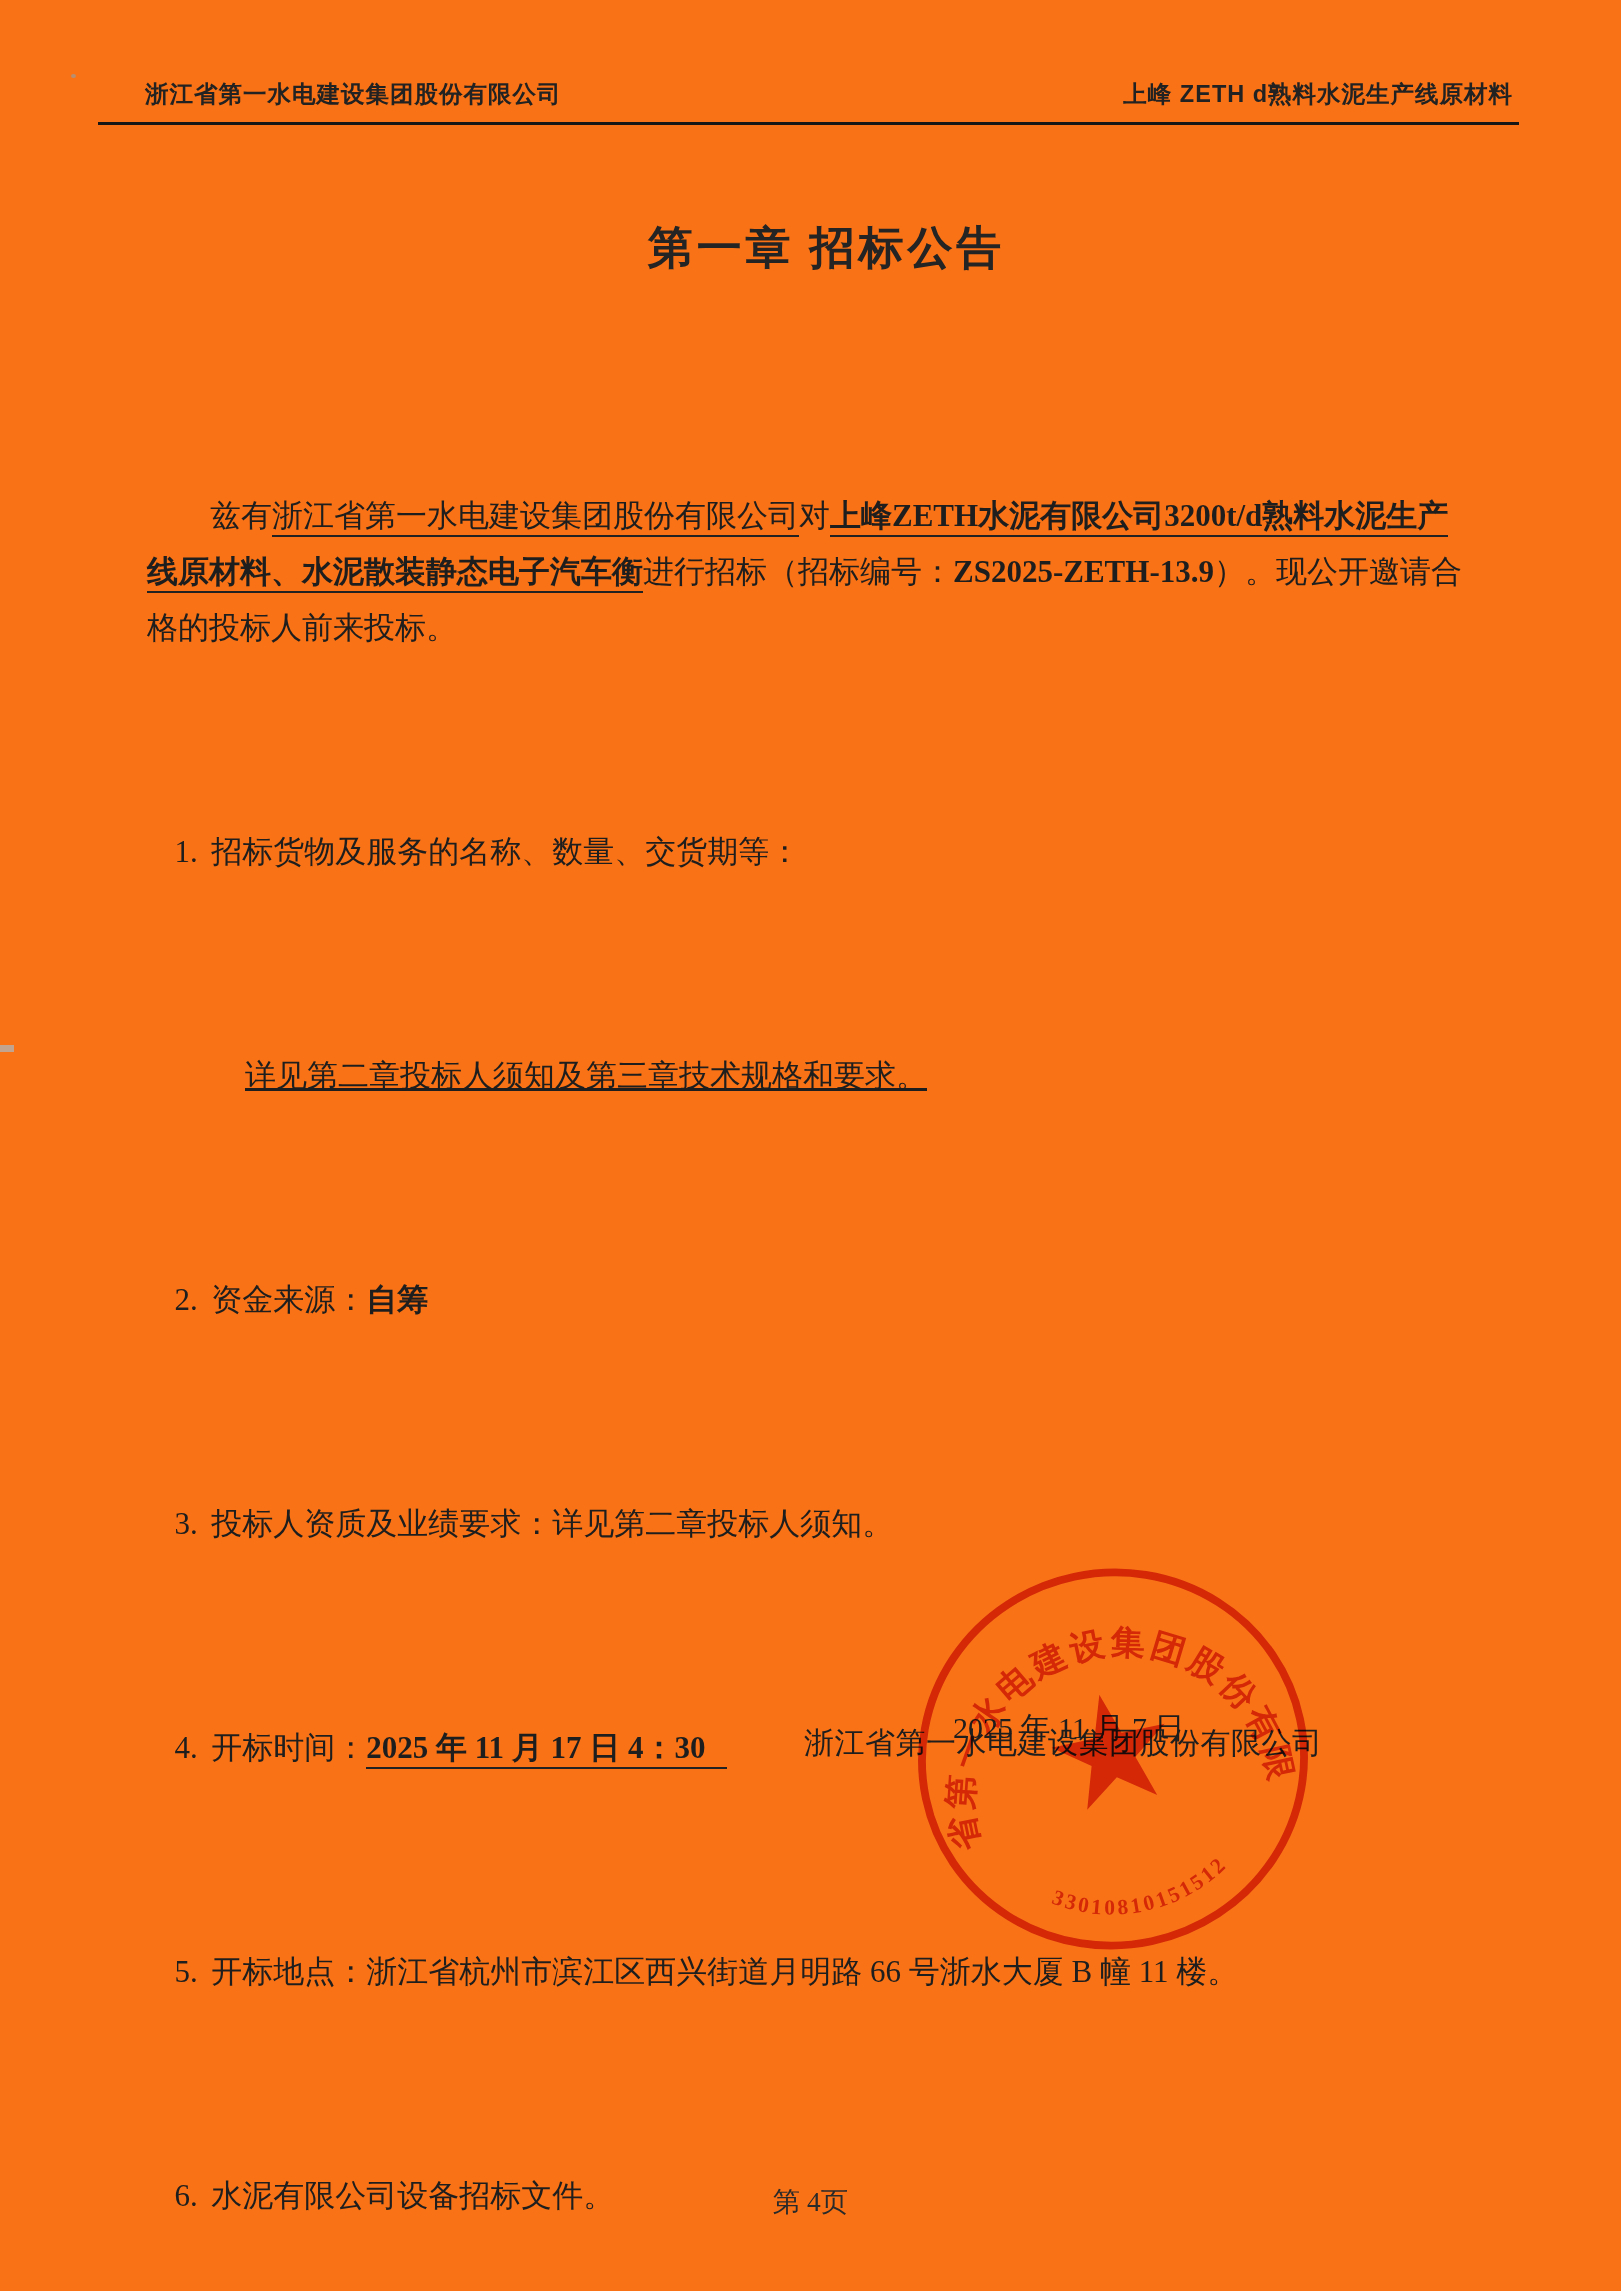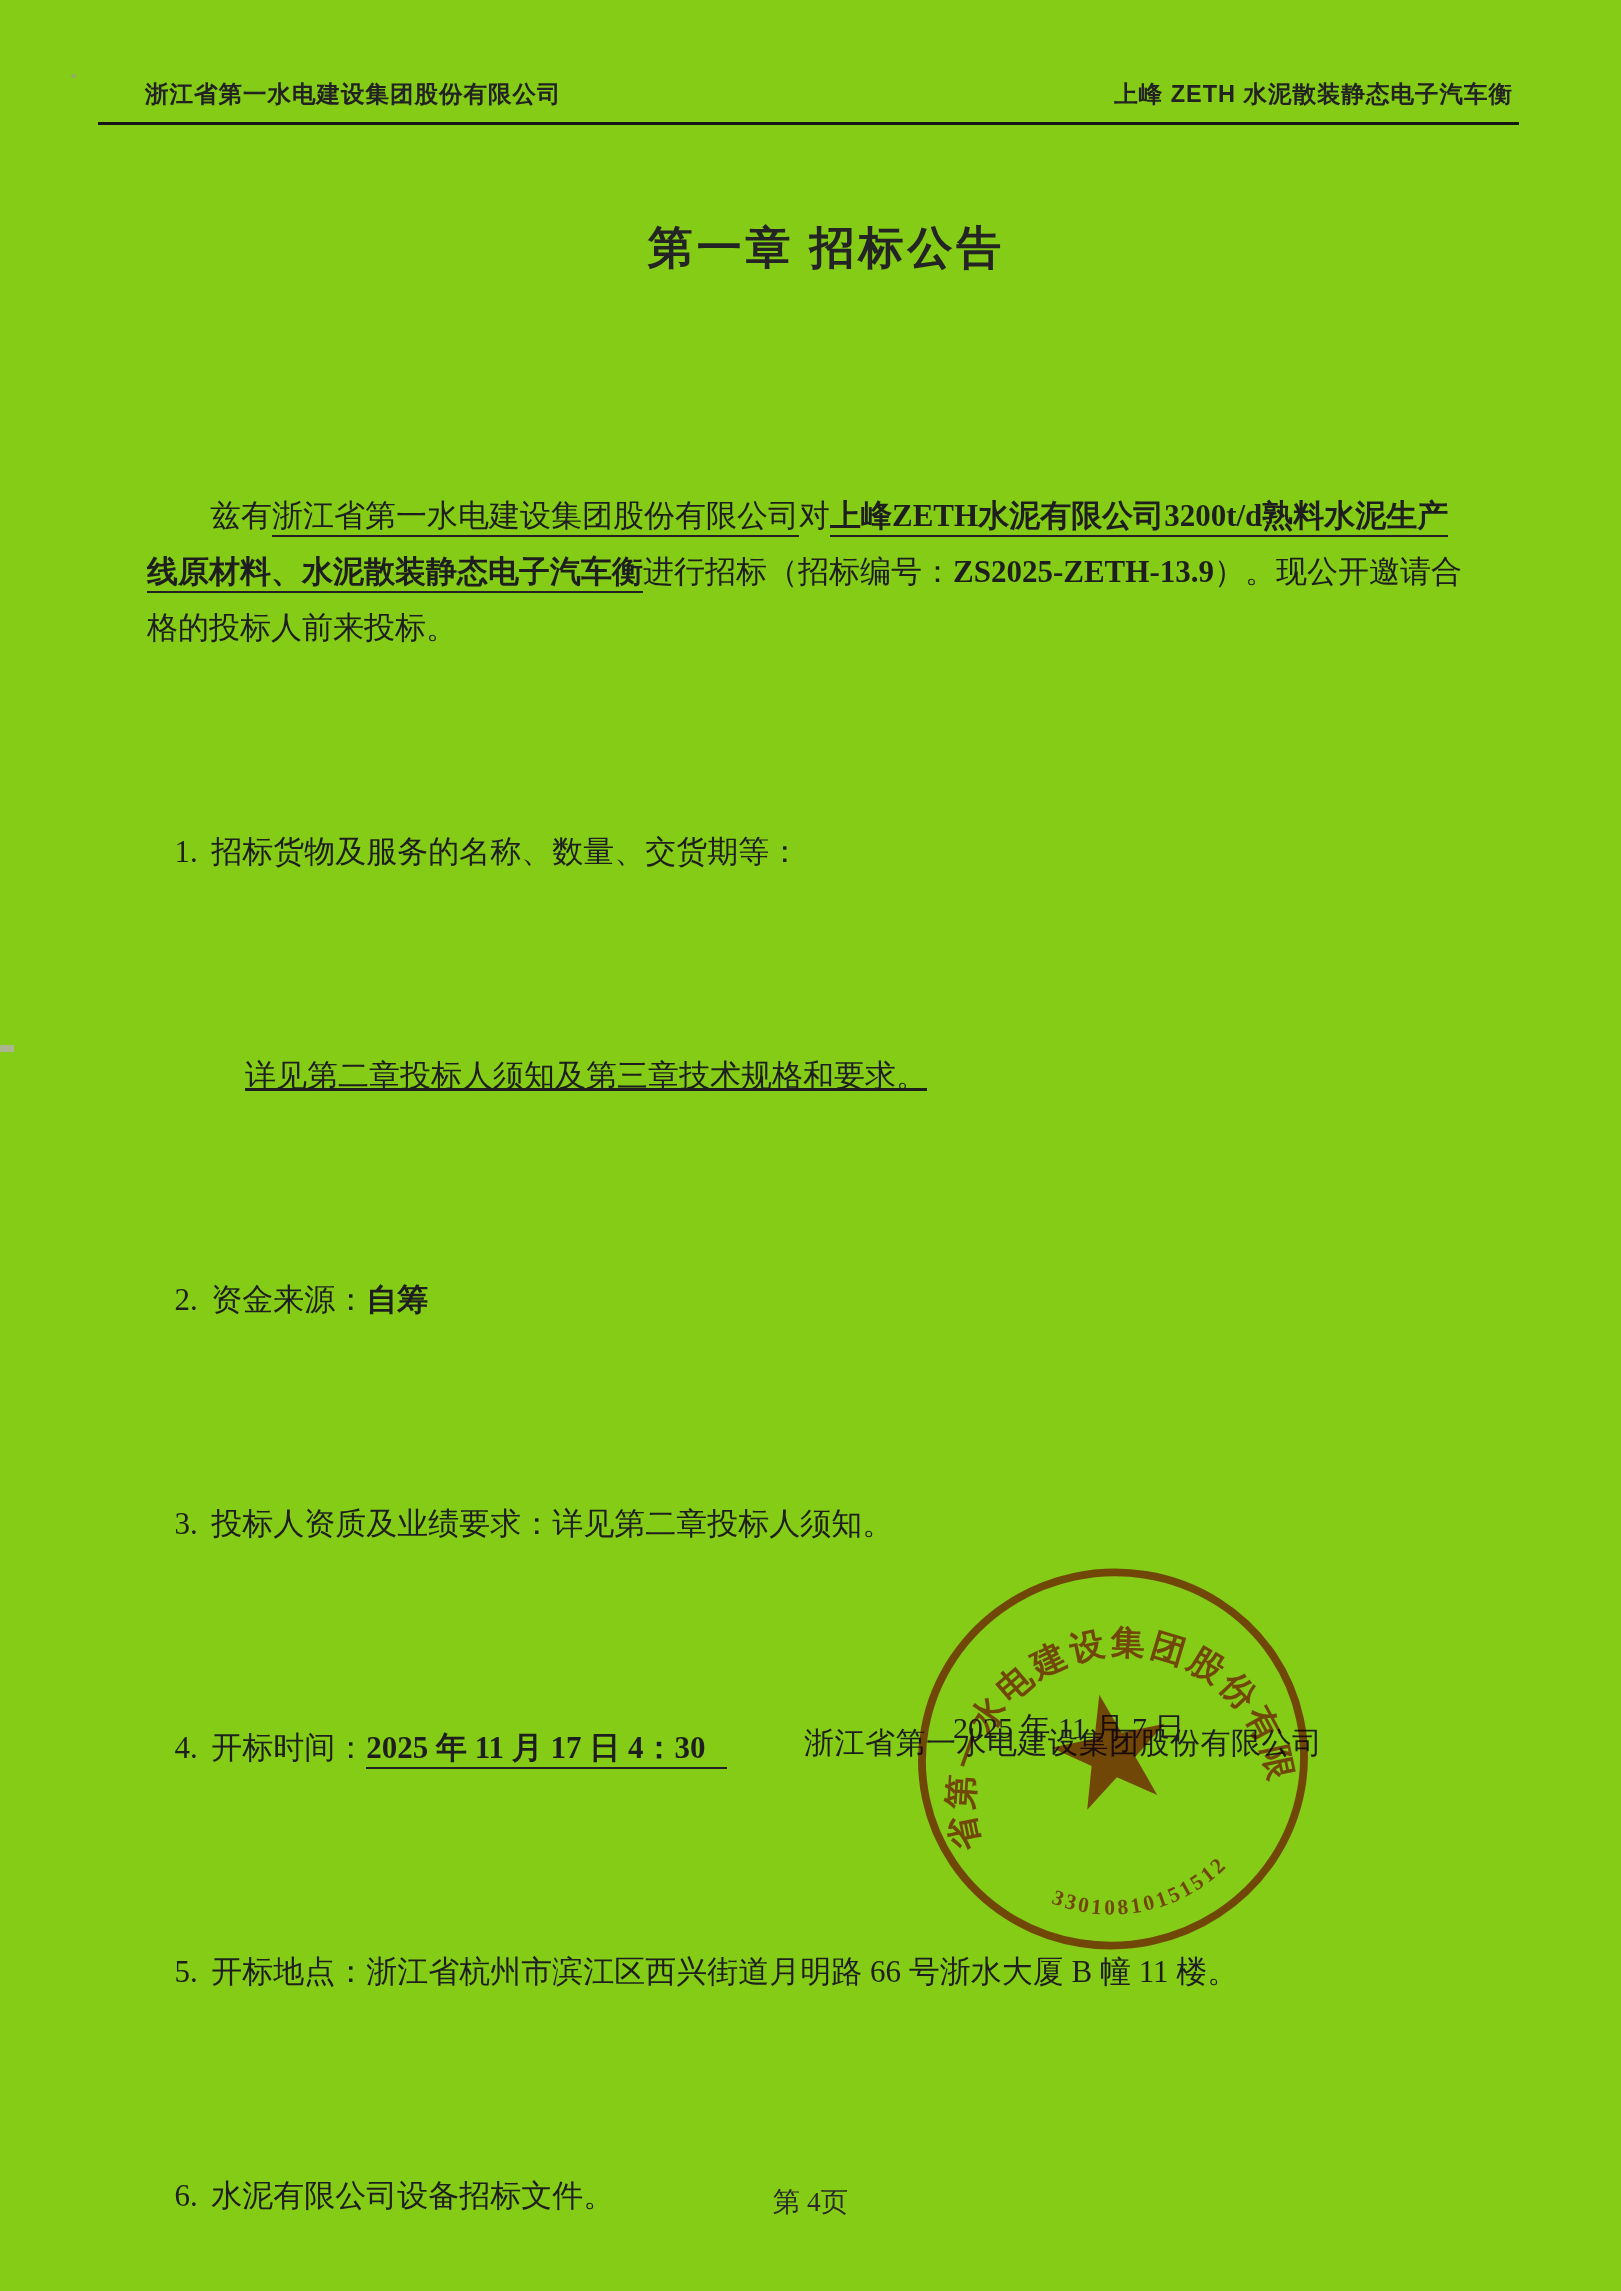--- a/index.html
+++ b/index.html
@@ -1,20 +1,20 @@
 <!DOCTYPE html>
 <html style="--stamp-color: #d23b2f;"><head>
 <meta charset="utf-8">
 <style>
   :root { --ink:#1e1e1e; --stamp-color:#d23b2f; }
   * { margin:0; padding:0; box-sizing:border-box; }
   html,body { background:#e8e8e8; }
   .page {
     position:relative; width:1621px; height:2292px; margin:0 auto;
-    background:#84cc16; overflow:hidden; color:var(--ink);
+    background:#f97316; overflow:hidden; color:var(--ink);
     font-family:"Liberation Serif","DejaVu Serif",serif;
   }
   
   .hdr {
     position:absolute; top:78px; left:98px; width:1421px;
     display:flex; justify-content:space-between; align-items:flex-end;
     padding:0 5.9px 11.8px 47px; border-bottom:3.9px solid #161616;
     font-family:"Liberation Sans","DejaVu Sans",sans-serif;
     font-size:23.5px; font-weight:600; letter-spacing:1px; color:#222;
   }
@@ -57,21 +57,21 @@
   .speck1 { position:absolute; left:71px; top:74px; width:4.9px; height:3.9px; background:#9a9a9a; border-radius:50%; opacity:.7; }
   .speck2 { position:absolute; left:0;  top:1045px; width:13.7px; height:6.9px; background:#b5b0ac; opacity:.8; }
 </style>
 </head>
 <body>
 
 <div class="page">
 
   <div class="hdr">
     <span>浙江省第一水电建设集团股份有限公司</span>
-    <span>上峰 ZETH 水泥散装静态电子汽车衡</span>
+    <span>上峰 ZETH d熟料水泥生产线原材料</span>
   </div>
 
   <div class="title">第一章 招标公告</div>
 
   <div class="doc-body">
 
     <p class="para indent-lg"><span>兹有</span><span class="u">浙江省第一水电建设集团股份有限公司</span><span>对</span><span class="b u">上峰ZETH水泥有限公司3200t/d熟料水泥生产线原材料、水泥散装静态电子汽车衡</span><span>进行招标（招标编号：</span><span class="b">ZS2025-ZETH-13.9</span><span>）。现公开邀请合格的投标人前来投标。</span></p>
 
     <p class="para item"><span class="num">1.</span><span>招标货物及服务的名称、数量、交货期等：</span></p>
 

